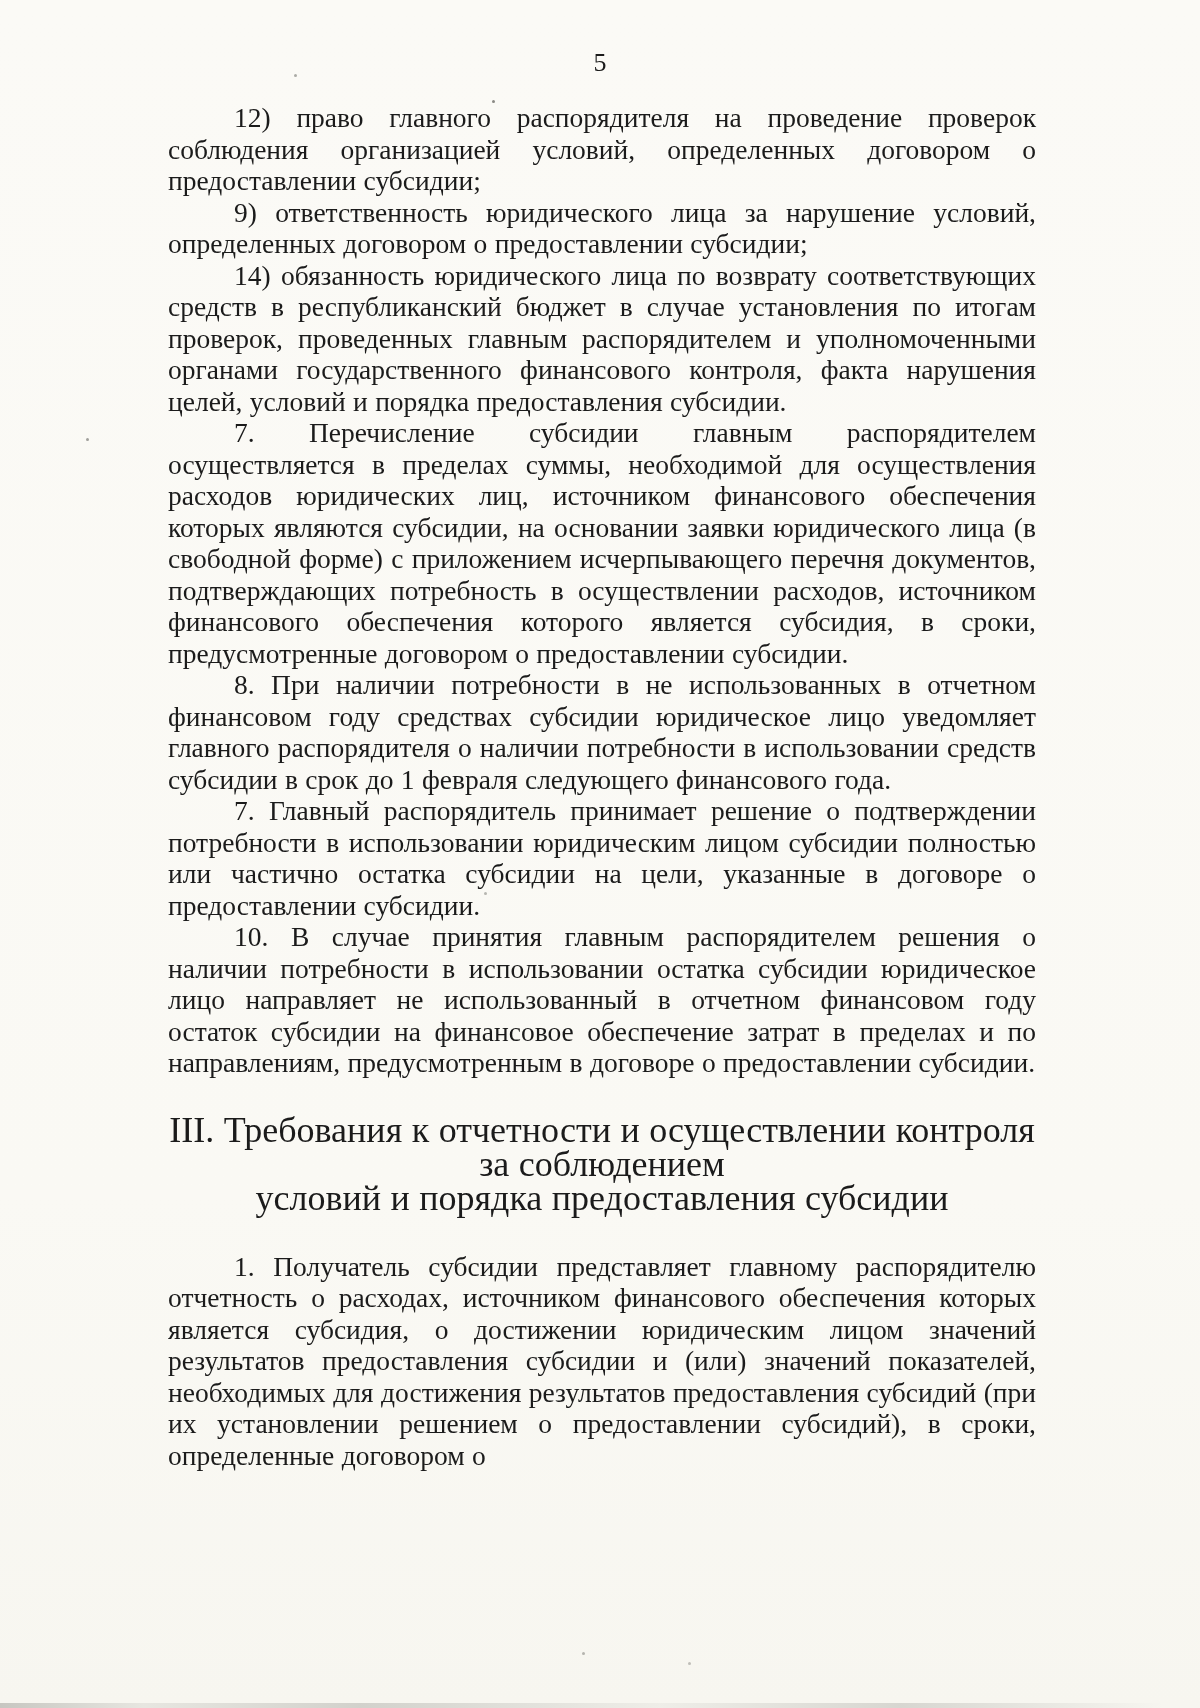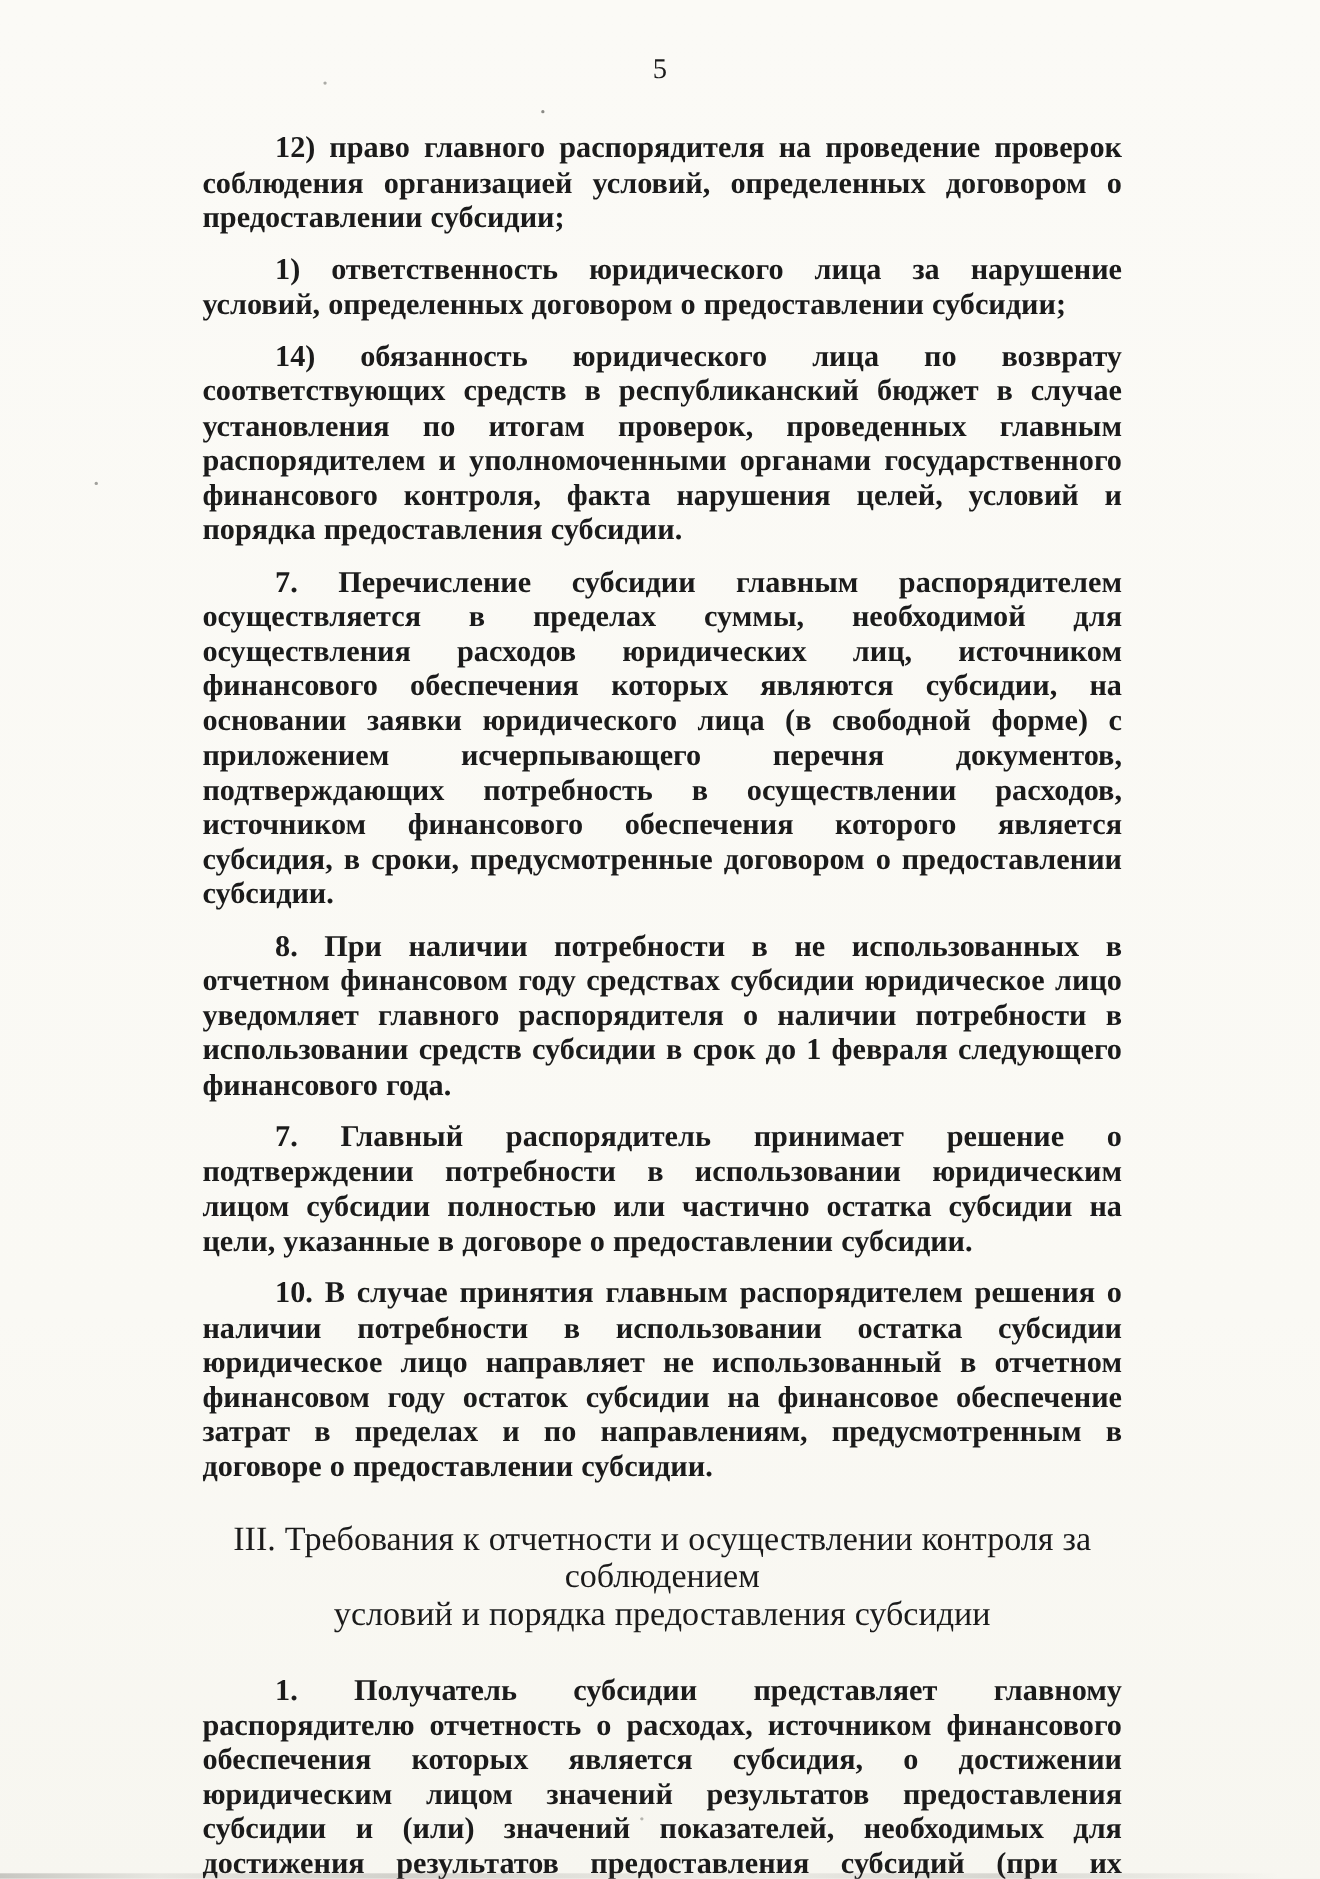--- a/index.html
+++ b/index.html
@@ -34,29 +34,28 @@
     left: 168px;
     width: 868px;
     font-size: 27.5px;
     line-height: 31.5px;
     text-align: justify;
     hyphens: auto;
     -webkit-hyphens: auto;
     word-spacing: 0.5px;
   }
   .para {
-    margin: 16px;
+    margin: 0;
     text-indent: 66px;
-    font-weight: bold;
   }
   .section-heading {
     margin: 34px 0 36px 0;
     text-align: center;
     text-indent: 0;
-    font-size: 31px;
+    font-size: 36px;
     line-height: 34px;
     font-weight: normal;
   }
   .heading-line { display: inline; }
   
   .speck {
     position: absolute;
     background: rgba(45, 45, 40, 0.55);
     border-radius: 50%;
   }
@@ -85,21 +84,21 @@
 </head>
 <body>
 
 <div class="page">
 
   <div class="page-number">5</div>
 
   <div class="text-block">
 
     <p class="para">12) право главного распорядителя на проведение проверок соблюдения организацией условий, определенных договором о предоставлении субсидии;</p>
-    <p class="para">1) ответственность юридического лица за нарушение условий, определенных договором о предоставлении субсидии;</p>
+    <p class="para">9) ответственность юридического лица за нарушение условий, определенных договором о предоставлении субсидии;</p>
     <p class="para">14) обязанность юридического лица по возврату соответствующих средств в республиканский бюджет в случае установления по итогам проверок, проведенных главным распорядителем и уполномоченными органами государственного финансового контроля, факта нарушения целей, условий и порядка предоставления субсидии.</p>
     <p class="para">7. Перечисление субсидии главным распорядителем осуществляется в пределах суммы, необходимой для осуществления расходов юридических лиц, источником финансового обеспечения которых являются субсидии, на основании заявки юридического лица (в свободной форме) с приложением исчерпывающего перечня документов, подтверждающих потребность в осуществлении расходов, источником финансового обеспечения которого является субсидия, в сроки, предусмотренные договором о предоставлении субсидии.</p>
     <p class="para">8. При наличии потребности в не использованных в отчетном финансовом году средствах субсидии юридическое лицо уведомляет главного распорядителя о наличии потребности в использовании средств субсидии в срок до 1 февраля следующего финансового года.</p>
     <p class="para">7. Главный распорядитель принимает решение о подтверждении потребности в использовании юридическим лицом субсидии полностью или частично остатка субсидии на цели, указанные в договоре о предоставлении субсидии.</p>
     <p class="para">10. В случае принятия главным распорядителем решения о наличии потребности в использовании остатка субсидии юридическое лицо направляет не использованный в отчетном финансовом году остаток субсидии на финансовое обеспечение затрат в пределах и по направлениям, предусмотренным в договоре о предоставлении субсидии.</p>
 
     <div class="section-heading">
       <span class="heading-line">III. Требования к отчетности и осуществлении контроля за соблюдением</span><br>
       <span class="heading-line">условий и порядка предоставления субсидии</span>
     </div>

